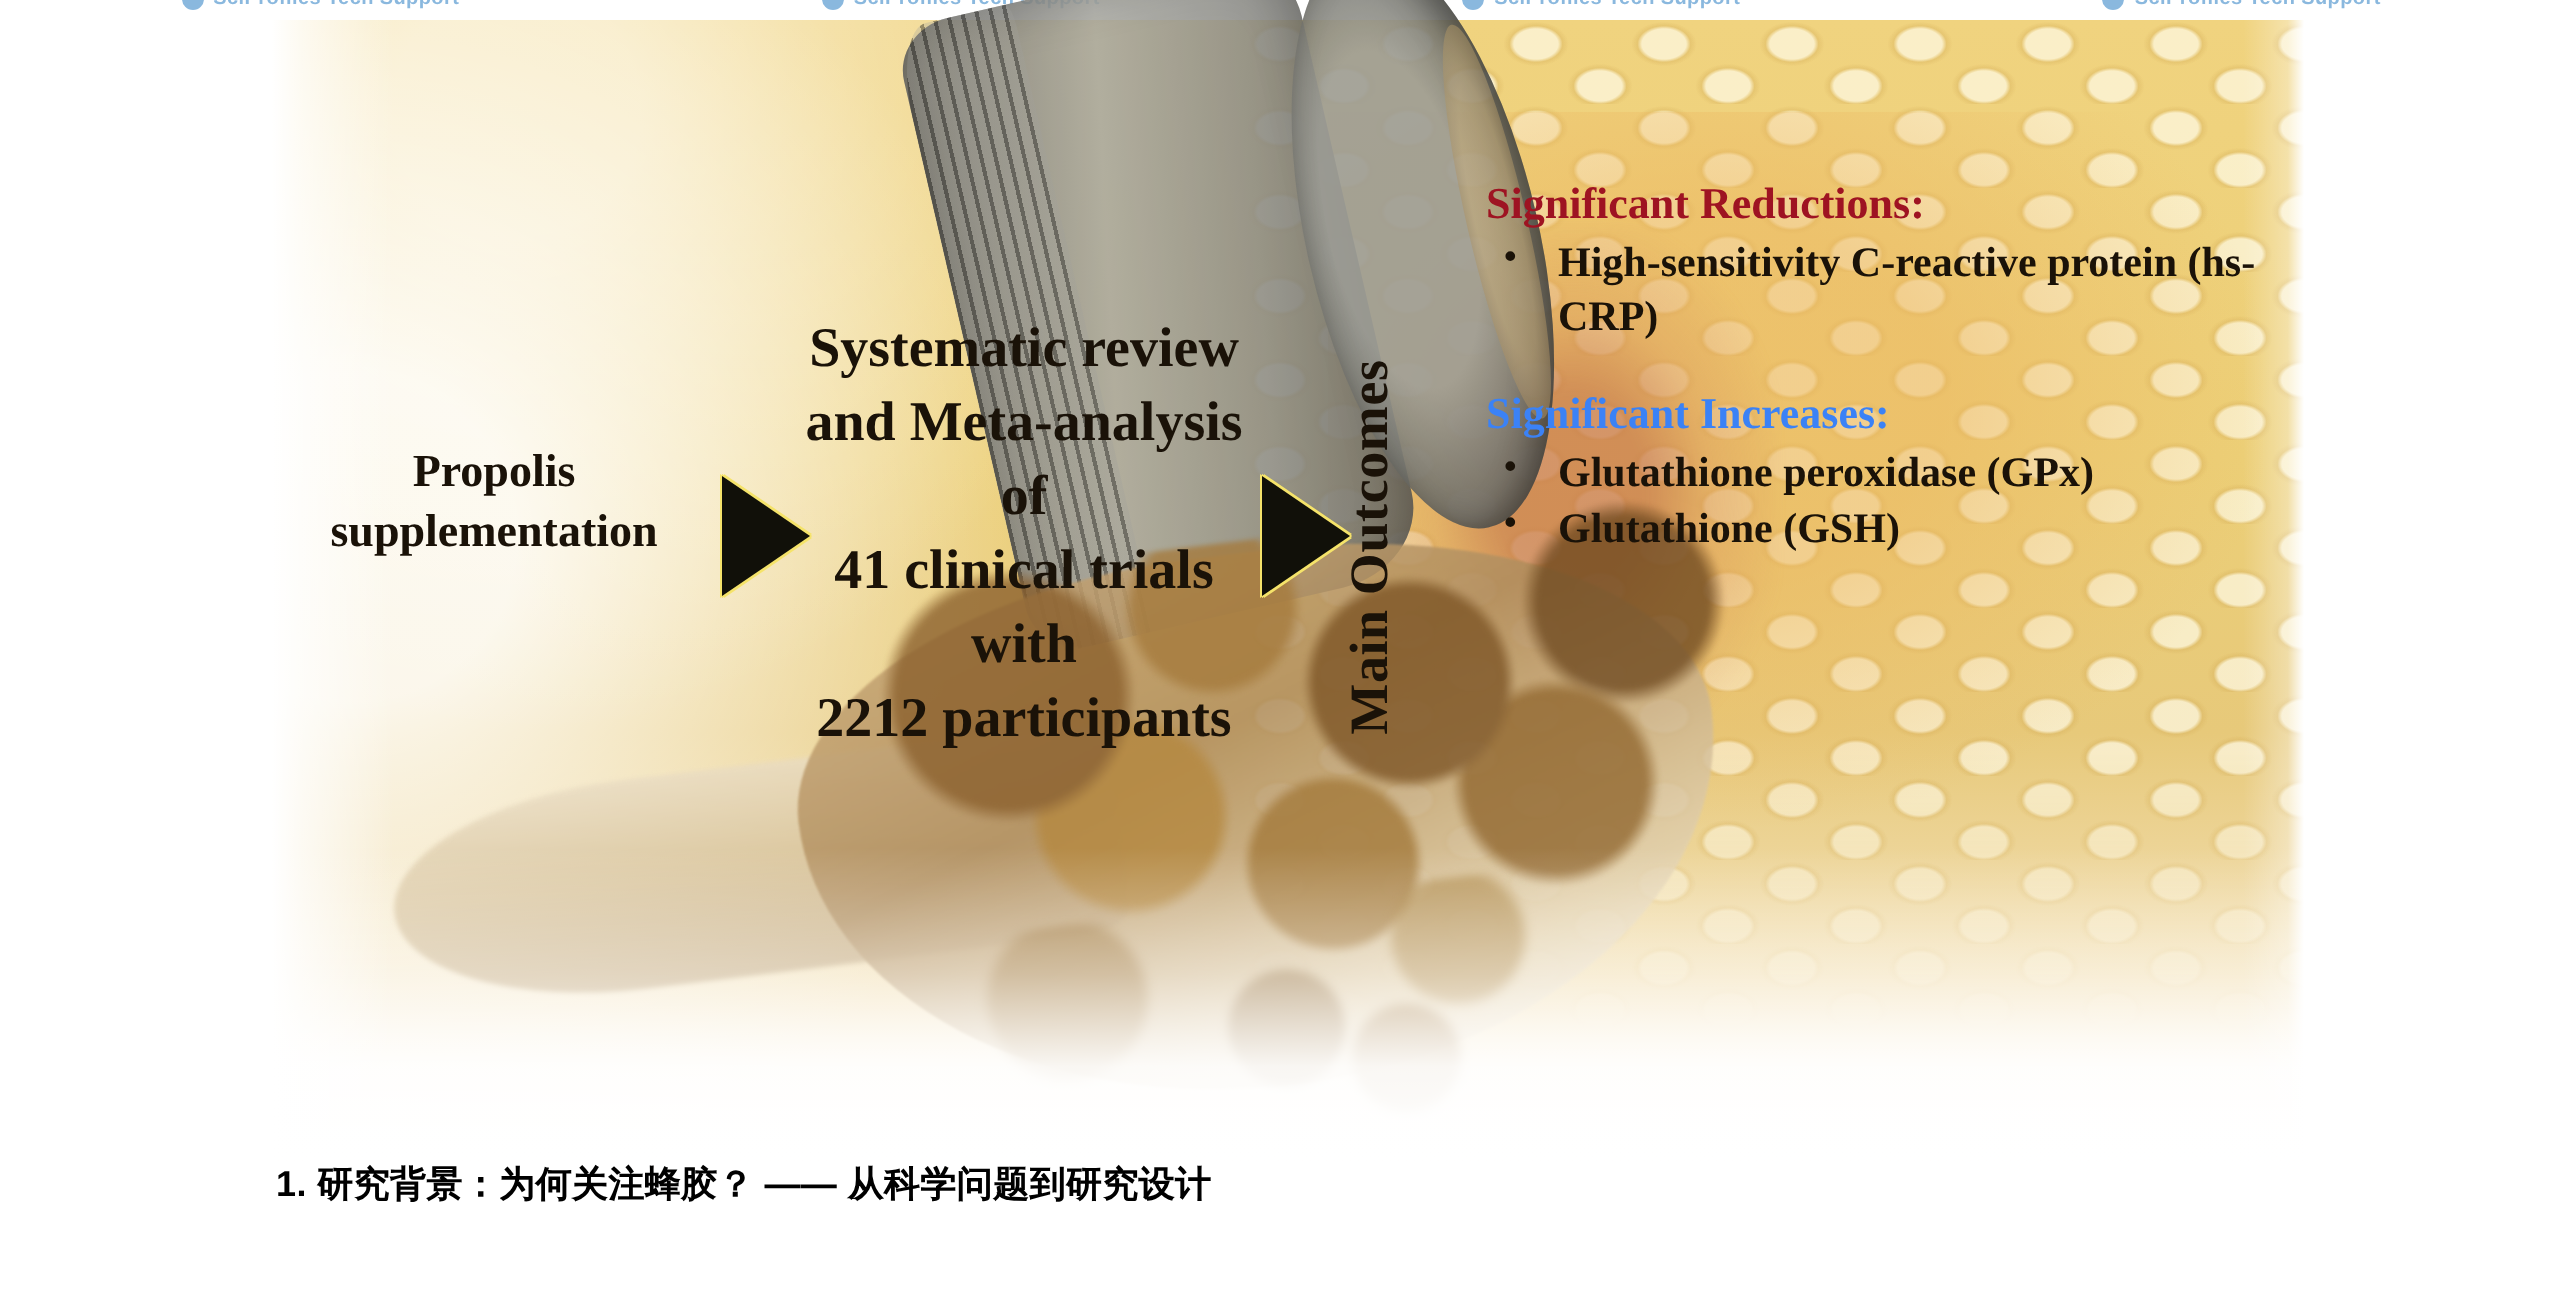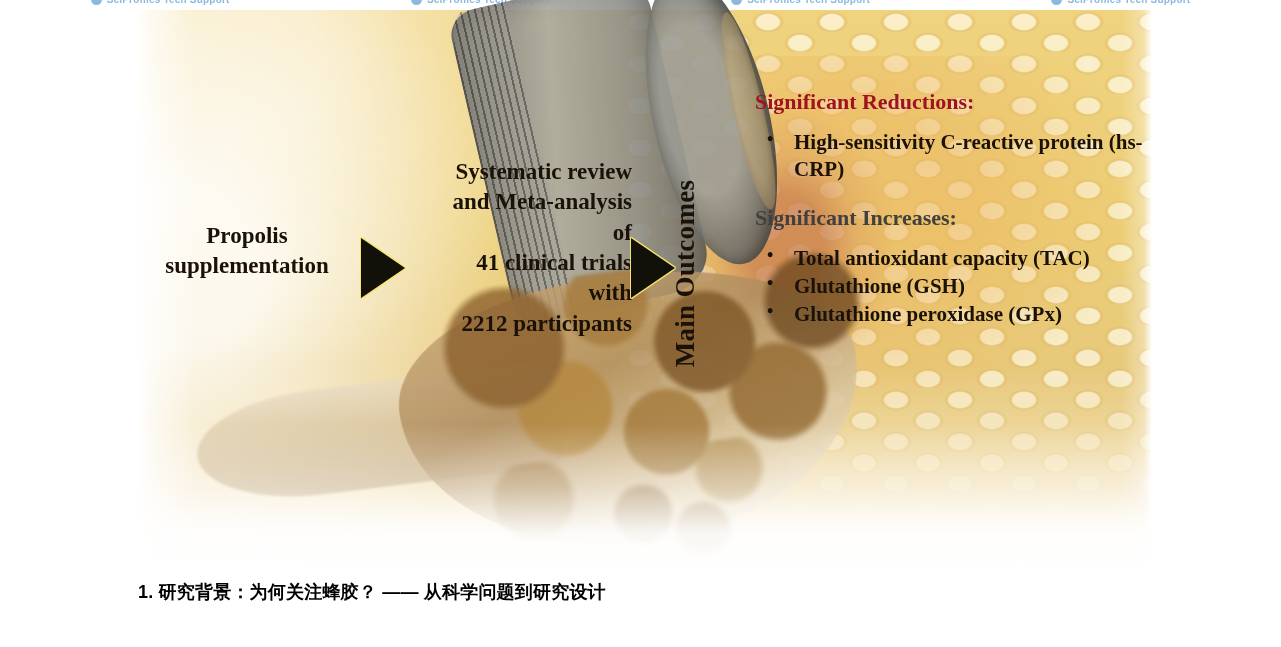--- a/index.html
+++ b/index.html
@@ -224,22 +224,22 @@
     width: 218px;
     text-align: center;
     font-size: 23px;
     line-height: 1.30;
   }
 
   #label-method {
     left: 256px;
     top: 147px;
     width: 240px;
-    text-align: right;
-    font-size: 23px;
+    text-align: center;
+    font-size: 28px;
     line-height: 1.32;
   }
 
   .arrow {
     position: absolute;
     width: 0; height: 0;
     border-top: 30px solid transparent;
     border-bottom: 30px solid transparent;
     border-left: 44px solid #111009;
     filter: drop-shadow(1px 0 0 #f5e36a) drop-shadow(-1px 0 0 #f5e36a)
@@ -265,28 +265,28 @@
     position: absolute;
     left: 607px;
     top: 80px;
     width: 420px;
   }
   .outcome-heading {
     font-family: "Liberation Serif", serif;
     font-weight: bold;
     font-size: 22px;
     line-height: 1.05;
-    margin: 0 0 5px 12px;
+    margin: 0 0 5px 0;
   }
   #heading-reductions { color: #9e1322; }
   #heading-increases  { color: #115e53; margin-top: 23px; }
 
   .outcome-list {
     list-style: none;
-    margin: 16px;
+    margin: 1px;
     padding: 0;
   }
   .outcome-item {
     position: relative;
     padding-left: 35px;
     font-family: "Liberation Serif", serif;
     font-weight: bold;
     font-size: 21px;
     line-height: 1.28;
     color: #1a1208;
@@ -372,23 +372,22 @@
 
   <div class="fig-text" id="label-main-outcomes">Main Outcomes</div>
 
   <div id="outcomes-panel">
 
     <div class="outcome-heading" id="heading-reductions" style="color: rgb(158, 19, 34);">Significant Reductions:</div>
     <ul class="outcome-list">
       <li class="outcome-item">High-sensitivity C-reactive protein (hs-CRP)</li>
     </ul>
 
-    <div class="outcome-heading" id="heading-increases" style="color: #404040;">Significant Increases:</div>
+    <div class="outcome-heading" id="heading-increases" style="color: #3b82f6;">Significant Increases:</div>
     <ul class="outcome-list">
-      <li class="outcome-item">Total antioxidant capacity (TAC)</li>
+      <li class="outcome-item">Glutathione peroxidase (GPx)</li>
       <li class="outcome-item">Glutathione (GSH)</li>
-      <li class="outcome-item">Glutathione peroxidase (GPx)</li>
     </ul>
 
   </div>
 </div>
 
 <div id="caption">1. 研究背景：为何关注蜂胶？ —— 从科学问题到研究设计</div>
 
 </body></html>

